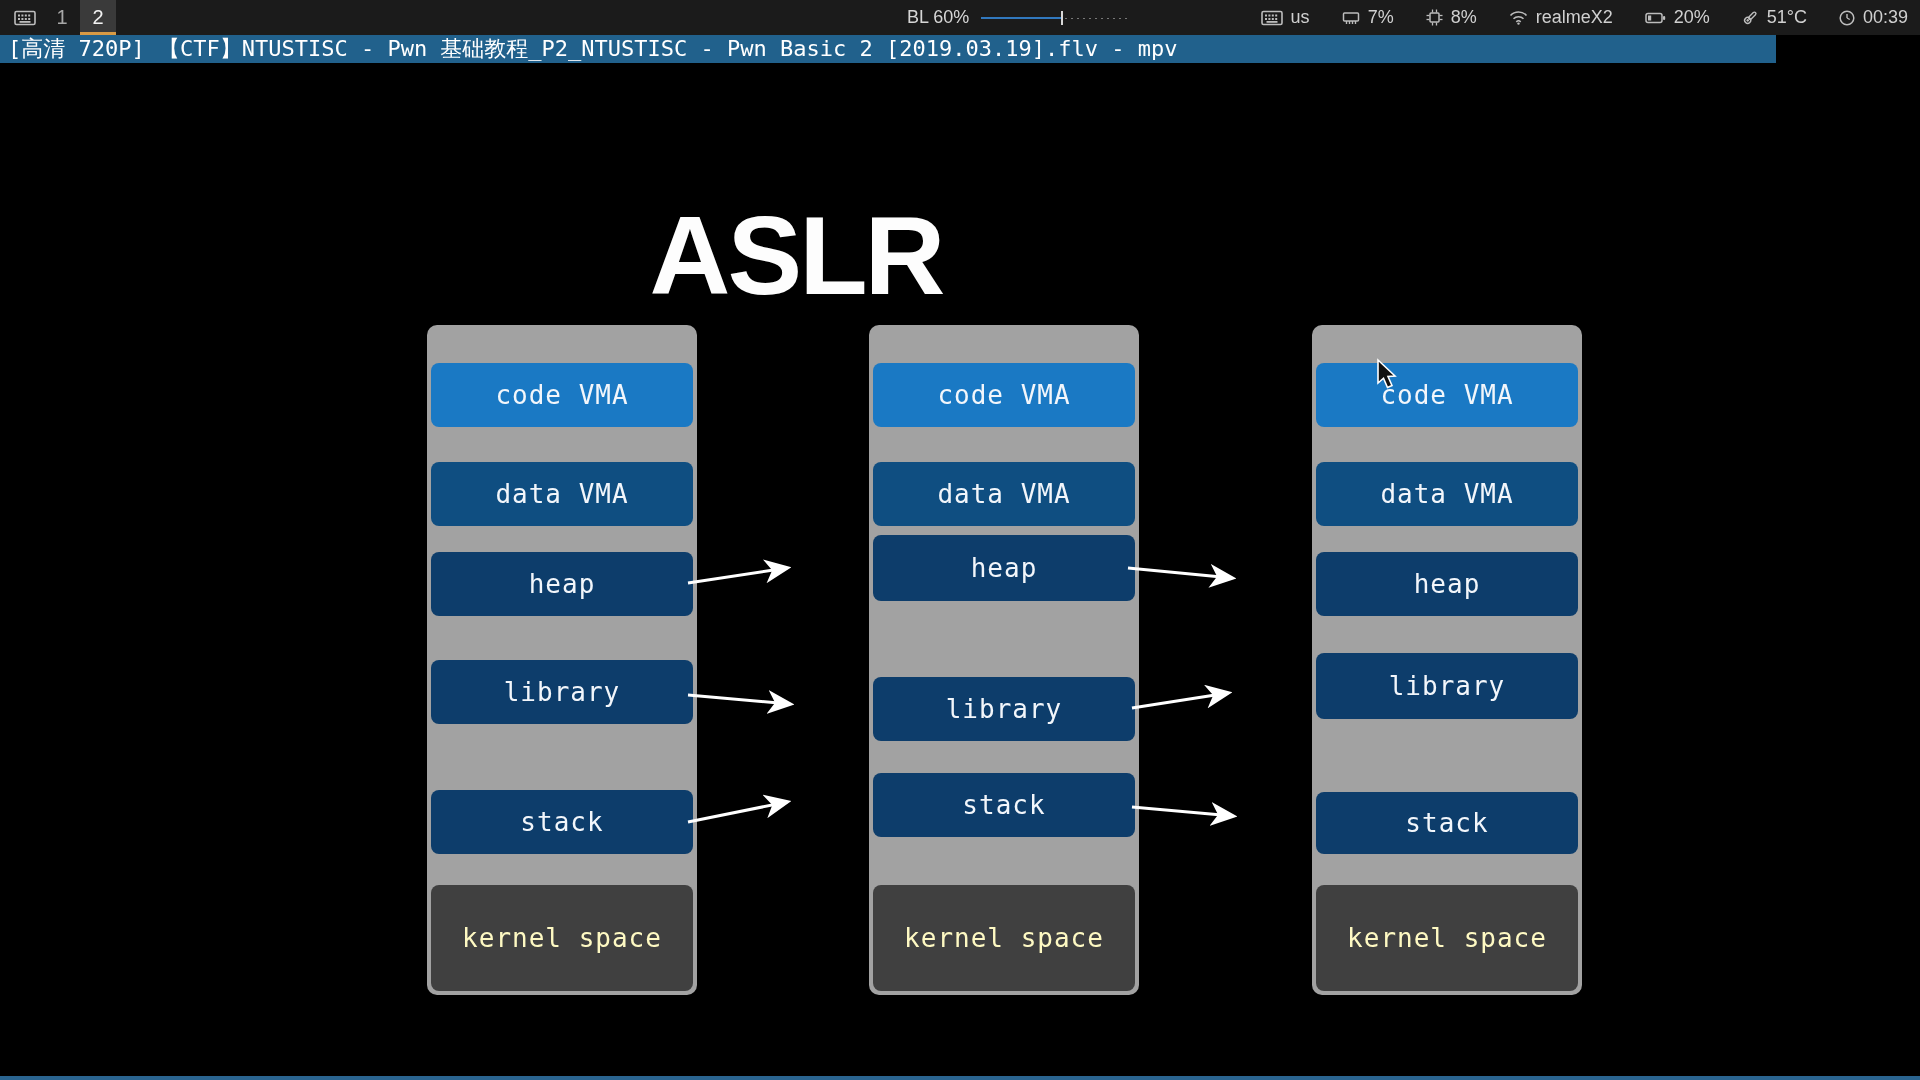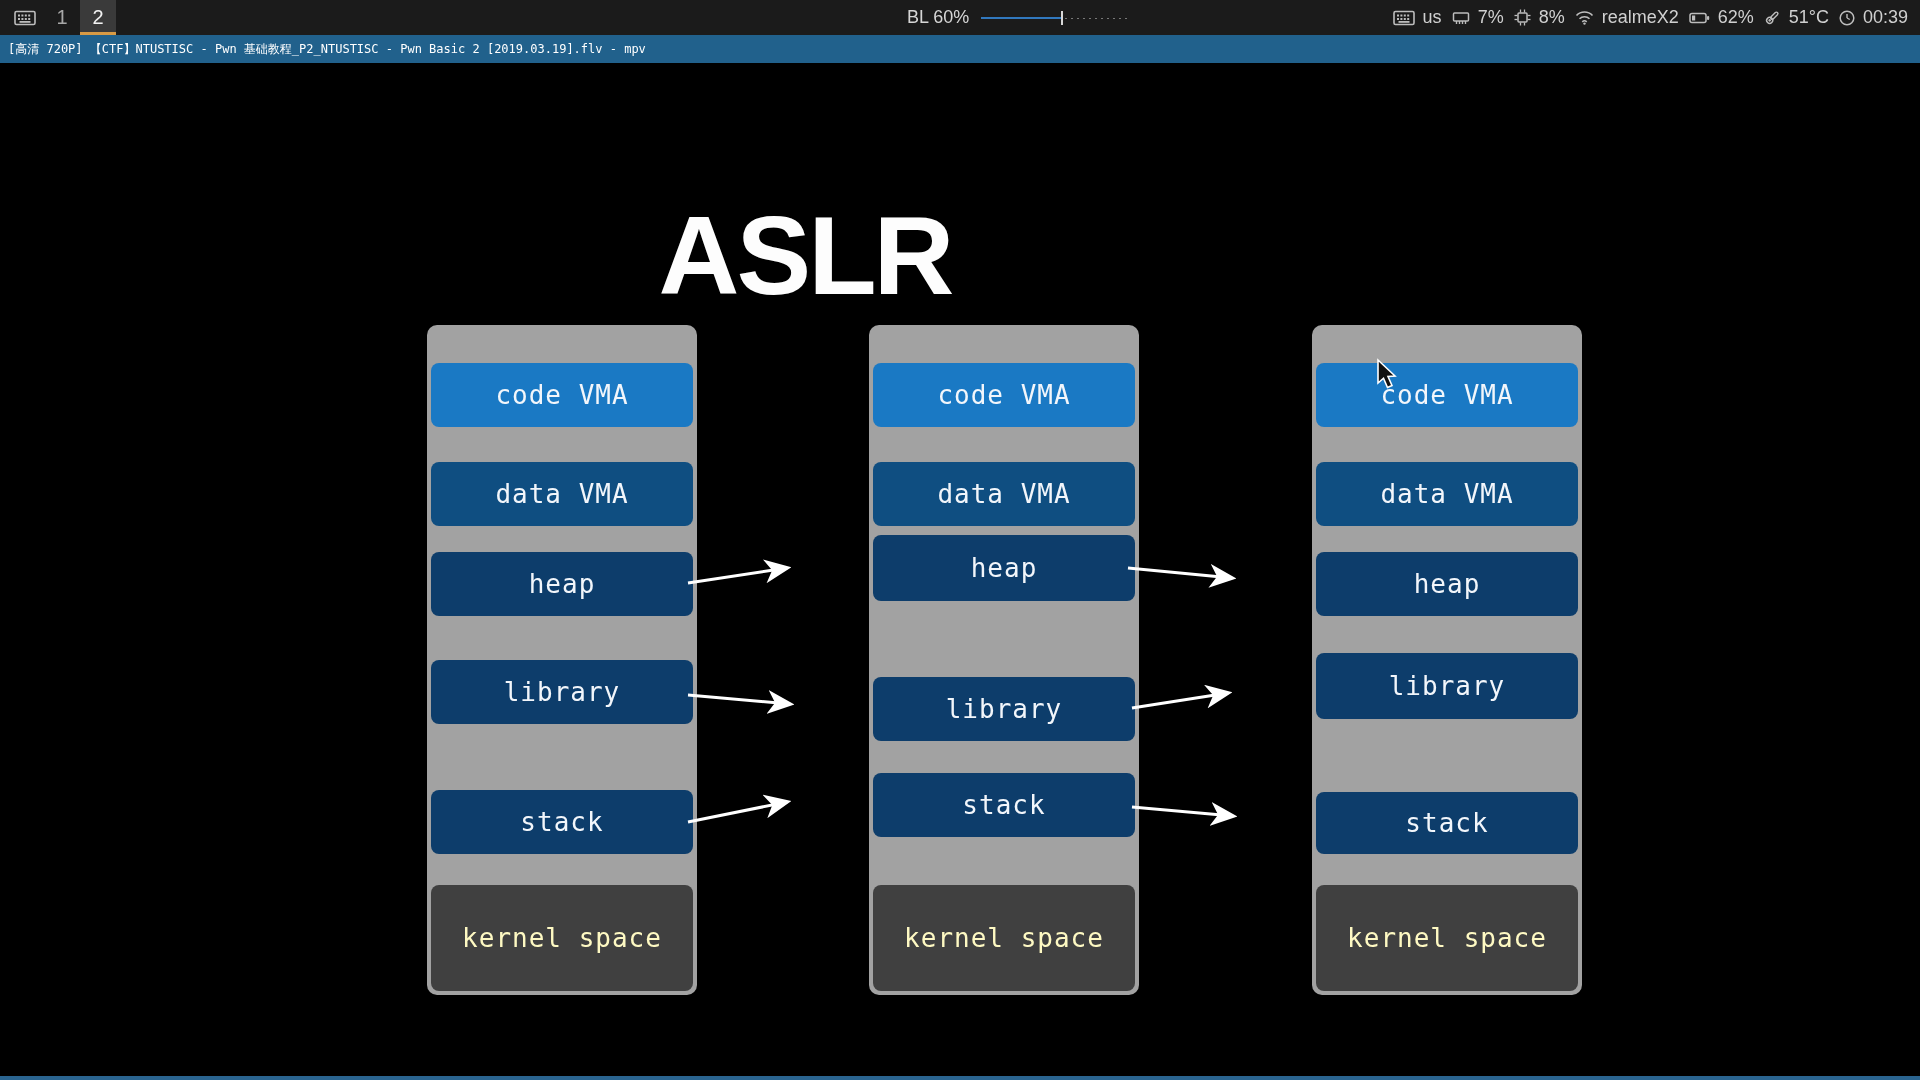--- a/index.html
+++ b/index.html
@@ -30,37 +30,37 @@
   .slider-group { position:absolute; top:0; height:35px; display:flex; align-items:center; gap:12px; }
   .sl-label { color:#d6d6d6; white-space:nowrap; }
   .track { position:relative; height:16px; display:block; }
   .track .solid { position:absolute; top:7px; left:0; height:2px; }
   .track .thumb { position:absolute; top:1px; width:2px; height:14px; background:#d8d8d8; }
   .track .dots {
     position:absolute; top:8px; height:1px;
     background-image:repeating-linear-gradient(90deg,#787878 0 2px,transparent 2px 6px);
   }
 
-  #status-items { position:absolute; right:12px; top:0; height:35px; display:flex; align-items:center; gap:10px; }
+  #status-items { position:absolute; right:12px; top:0; height:35px; display:flex; align-items:center; gap:32px; }
   .status-item { display:flex; align-items:center; gap:8px; color:#d0d0d0; white-space:nowrap; }
   .status-item svg { display:block; }
 
   
   #titlebar {
-    position:absolute; left:0; top:35px; width:1920px; height:28px;
+    position:absolute; left:0; top:35px; width:1776px; height:28px;
     display:flex; align-items:center; padding-left:8px;
-    font-family:"DejaVu Sans Mono", monospace; font-size:12px; color:#ffffff;
+    font-family:"DejaVu Sans Mono", monospace; font-size:22px; color:#ffffff;
   }
 
   
   #video-area { position:absolute; left:0; top:63px; width:1920px; height:1013px; background:#000; }
   #bottom-border { position:absolute; left:0; bottom:0; width:1920px; height:4px; }
 
   #slide-title {
-    position:absolute; left:9px; top:137px; width:1592px; text-align:center;
+    position:absolute; left:0; top:137px; width:1592px; text-align:center;
     color:#fdfdfd; font-weight:bold; font-size:112px; letter-spacing:-3px; line-height:1;
   }
 
   .mem-column { position:absolute; border-radius:10px;margin-left:44px; }
   .mem-block {
     position:absolute; left:4px; width:262px; border-radius:8px;
     display:flex; align-items:center; justify-content:center;
     font-family:"DejaVu Sans Mono", monospace; font-size:26px; letter-spacing:1px;
     color:#f2f6fb;
   }
@@ -173,21 +173,21 @@
           <span>realmeX2</span>
         </div>
         <div class="status-item">
           <span>
             <svg width="21" height="12" viewBox="0 0 21 12">
               <rect x="1" y="1.5" width="16" height="9" rx="2" fill="none" stroke="#bdbdbd" stroke-width="1.5"></rect>
               <rect x="18" y="4" width="2.2" height="4" rx="1" fill="#bdbdbd"></rect>
               <rect x="3" y="3.5" width="3.2" height="5" fill="#bdbdbd"></rect>
             </svg>
           </span>
-          <span>62%</span>
+          <span>20%</span>
         </div>
         <div class="status-item">
           <span>
             <svg width="17" height="17" viewBox="0 0 17 17">
               <g transform="rotate(45 8.5 8.5)">
                 <rect x="7" y="1.5" width="3" height="9" rx="1.5" fill="none" stroke="#bdbdbd" stroke-width="1.4"></rect>
                 <circle cx="8.5" cy="12.5" r="3" fill="none" stroke="#bdbdbd" stroke-width="1.4"></circle>
                 <circle cx="8.5" cy="12.5" r="1.3" fill="#bdbdbd"></circle>
               </g>
             </svg>

